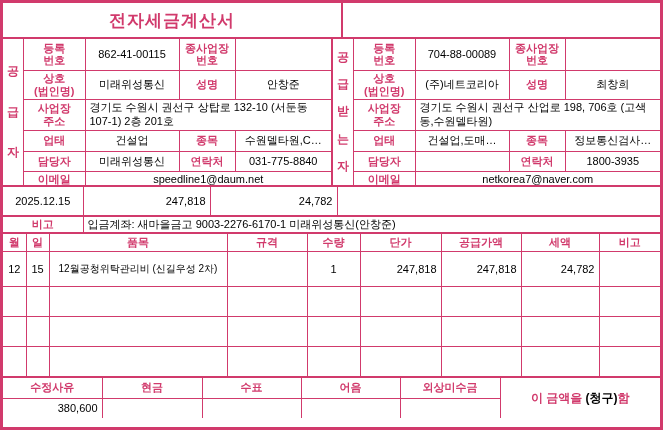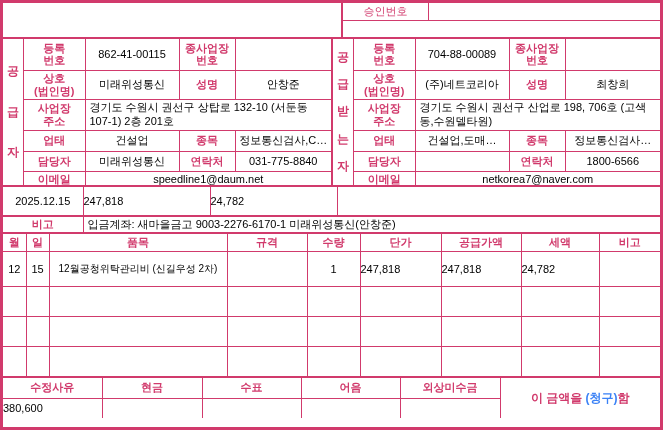--- a/index.html
+++ b/index.html
@@ -9,21 +9,21 @@
     width:663px; height:430px; border:3px solid var(--accent);
     background:#fff; overflow:hidden;
   }
   .sec { width:100%; }
   .bt2 { border-top:2px solid var(--accent); }
   table { border-collapse:collapse; border-style:hidden; table-layout:fixed; width:100%; }
   td { border:1px solid var(--accent); font-size:11px; overflow:hidden; }
   .lbl { color:var(--accent); text-align:center; white-space:pre-line; line-height:1.15;font-weight:bold; }
   .val { color:var(--vtext); text-align:center; }
   .val-left { color:var(--vtext); text-align:left; padding-left:4px; line-height:1.25; }
-  .val-right { color:var(--vtext); padding-right:4px; }
+  .val-right { color:var(--vtext); text-align:right; padding-right:4px; }
   
   .hdr { display:flex; height:34px; }
   .hdr-title { width:340px; border-right:2px solid var(--accent);
     display:flex; align-items:center; justify-content:center; gap:2px; }
   .hdr-title .main { color:var(--accent); font-weight:bold; font-size:17px; letter-spacing:1px; }
   .hdr-title .sub { color:var(--accent); font-weight:bold; font-size:11px; }
   .hdr-right { flex:1; display:flex; flex-direction:column; }
   .hdr-row { flex:1; display:flex; }
   .hdr-row.first { border-bottom:1px solid var(--accent); }
   .hdr-lbl { width:86px; border-right:1px solid var(--accent); color:var(--accent);
@@ -31,36 +31,33 @@
   .hdr-val { flex:1; display:flex; align-items:center; padding-left:4px; color:var(--vtext); font-size:11px; }
   
   .parties { display:flex; height:148px; }
   .half { width:331px; display:flex; }
   .half.right { width:332px; border-left:2px solid var(--accent); }
   .vcol { width:21px; border-right:1px solid var(--accent); display:flex; flex-direction:column;
     justify-content:space-evenly; align-items:center; color:var(--accent); font-weight:bold; font-size:12px; }
   .half table { flex:1; height:100%; }
   
   .claim { text-align:center; font-weight:bold; font-size:12px; color:var(--accent); }
-  .claim .dark { color:#3b82f6; }
+  .claim .dark { color:#000000; }
   .small-name { font-size:10px; line-height:1.2; }
 </style>
 </head>
 <body>
 
 <div class="invoice">
 
   <div class="sec hdr">
     <div class="hdr-title">
+      <span class="main">전자세금계산서</span>
     </div>
     <div class="hdr-right">
-      <div class="hdr-row first">
-        <div class="hdr-lbl">승인번호</div>
-        <div class="hdr-val"></div>
-      </div>
       <div class="hdr-row">
         <div class="hdr-val"></div>
       </div>
     </div>
   </div>
 
   <div class="sec parties bt2">
 
     <div class="half">
       <div class="vcol">
@@ -93,21 +90,21 @@
         </tr>
         <tr style="height:31px">
           <td class="lbl">사업장
 주소</td>
           <td class="val-left" colspan="3">경기도 수원시 권선구 상탑로 132-10 (서둔동 107-1) 2층 201호</td>
         </tr>
         <tr style="height:21px">
           <td class="lbl">업태</td>
           <td class="val">건설업</td>
           <td class="lbl">종목</td>
-          <td class="val">정보통신검사,C…</td>
+          <td class="val">수원델타원,C…</td>
         </tr>
         <tr style="height:20px">
           <td class="lbl">담당자</td>
           <td class="val">미래위성통신</td>
           <td class="lbl">연락처</td>
           <td class="val">031-775-8840</td>
         </tr>
         <tr style="height:16px">
           <td class="lbl">이메일</td>
           <td class="val" colspan="3">speedline1@daum.net</td>
@@ -155,21 +152,21 @@
         <tr style="height:21px">
           <td class="lbl">업태</td>
           <td class="val">건설업,도매…</td>
           <td class="lbl">종목</td>
           <td class="val">정보통신검사…</td>
         </tr>
         <tr style="height:20px">
           <td class="lbl">담당자</td>
           <td class="val"></td>
           <td class="lbl">연락처</td>
-          <td class="val">1800-6566</td>
+          <td class="val">1800-3935</td>
         </tr>
         <tr style="height:16px">
           <td class="lbl">이메일</td>
           <td class="val" colspan="3">netkorea7@naver.com</td>
         </tr>
       </tbody>
         </table>
     </div>
   </div>
 

